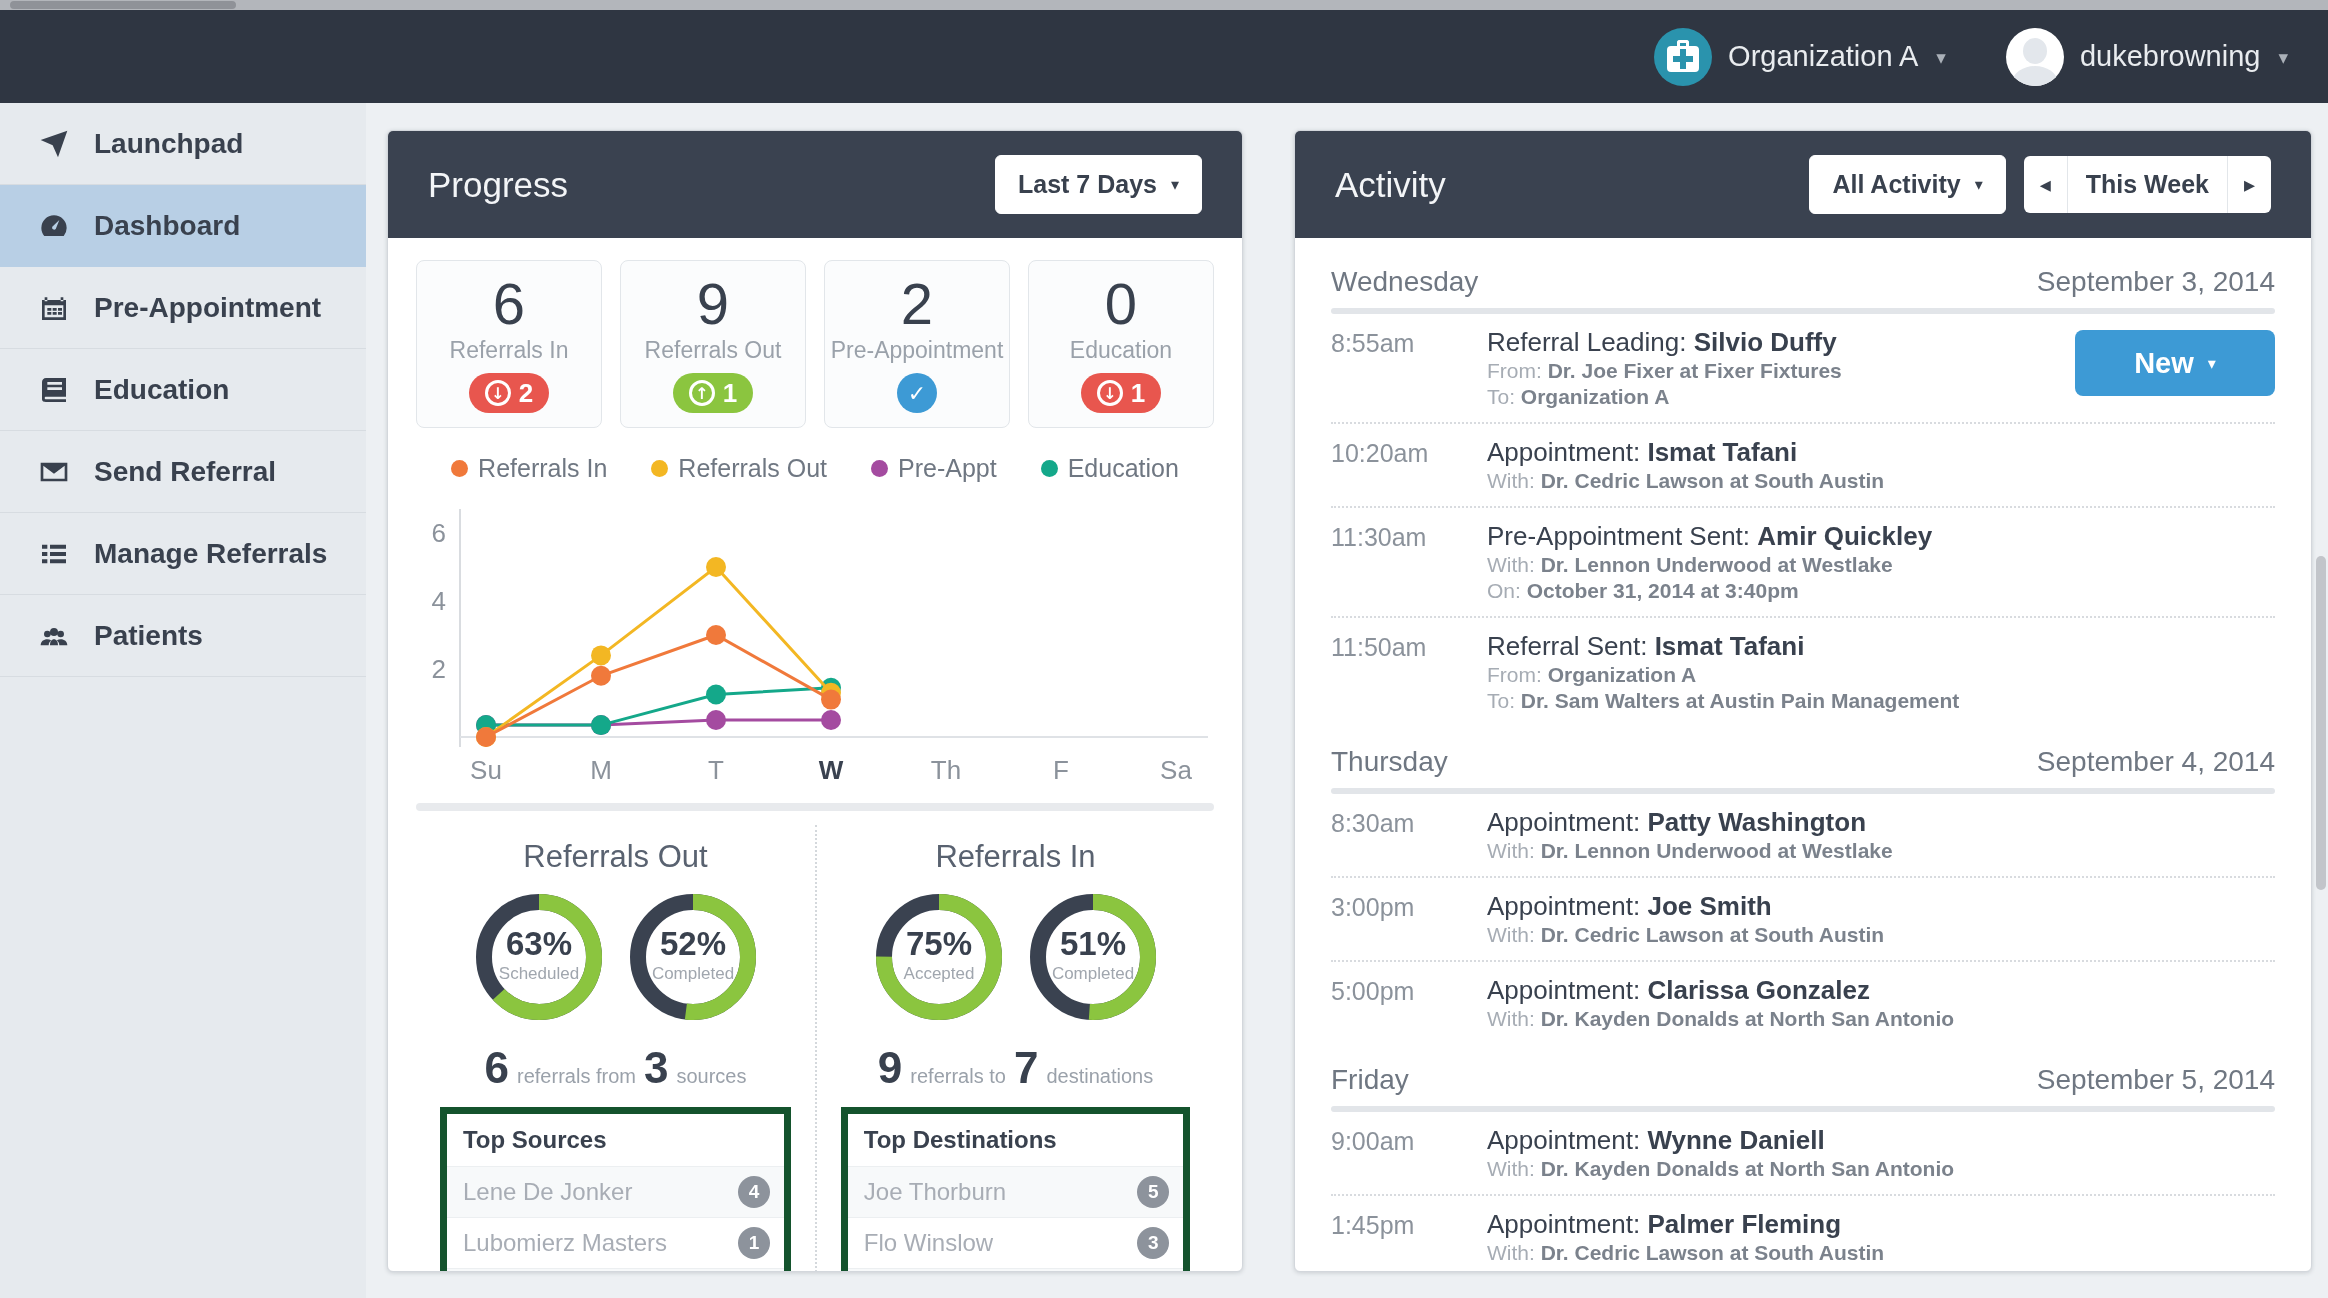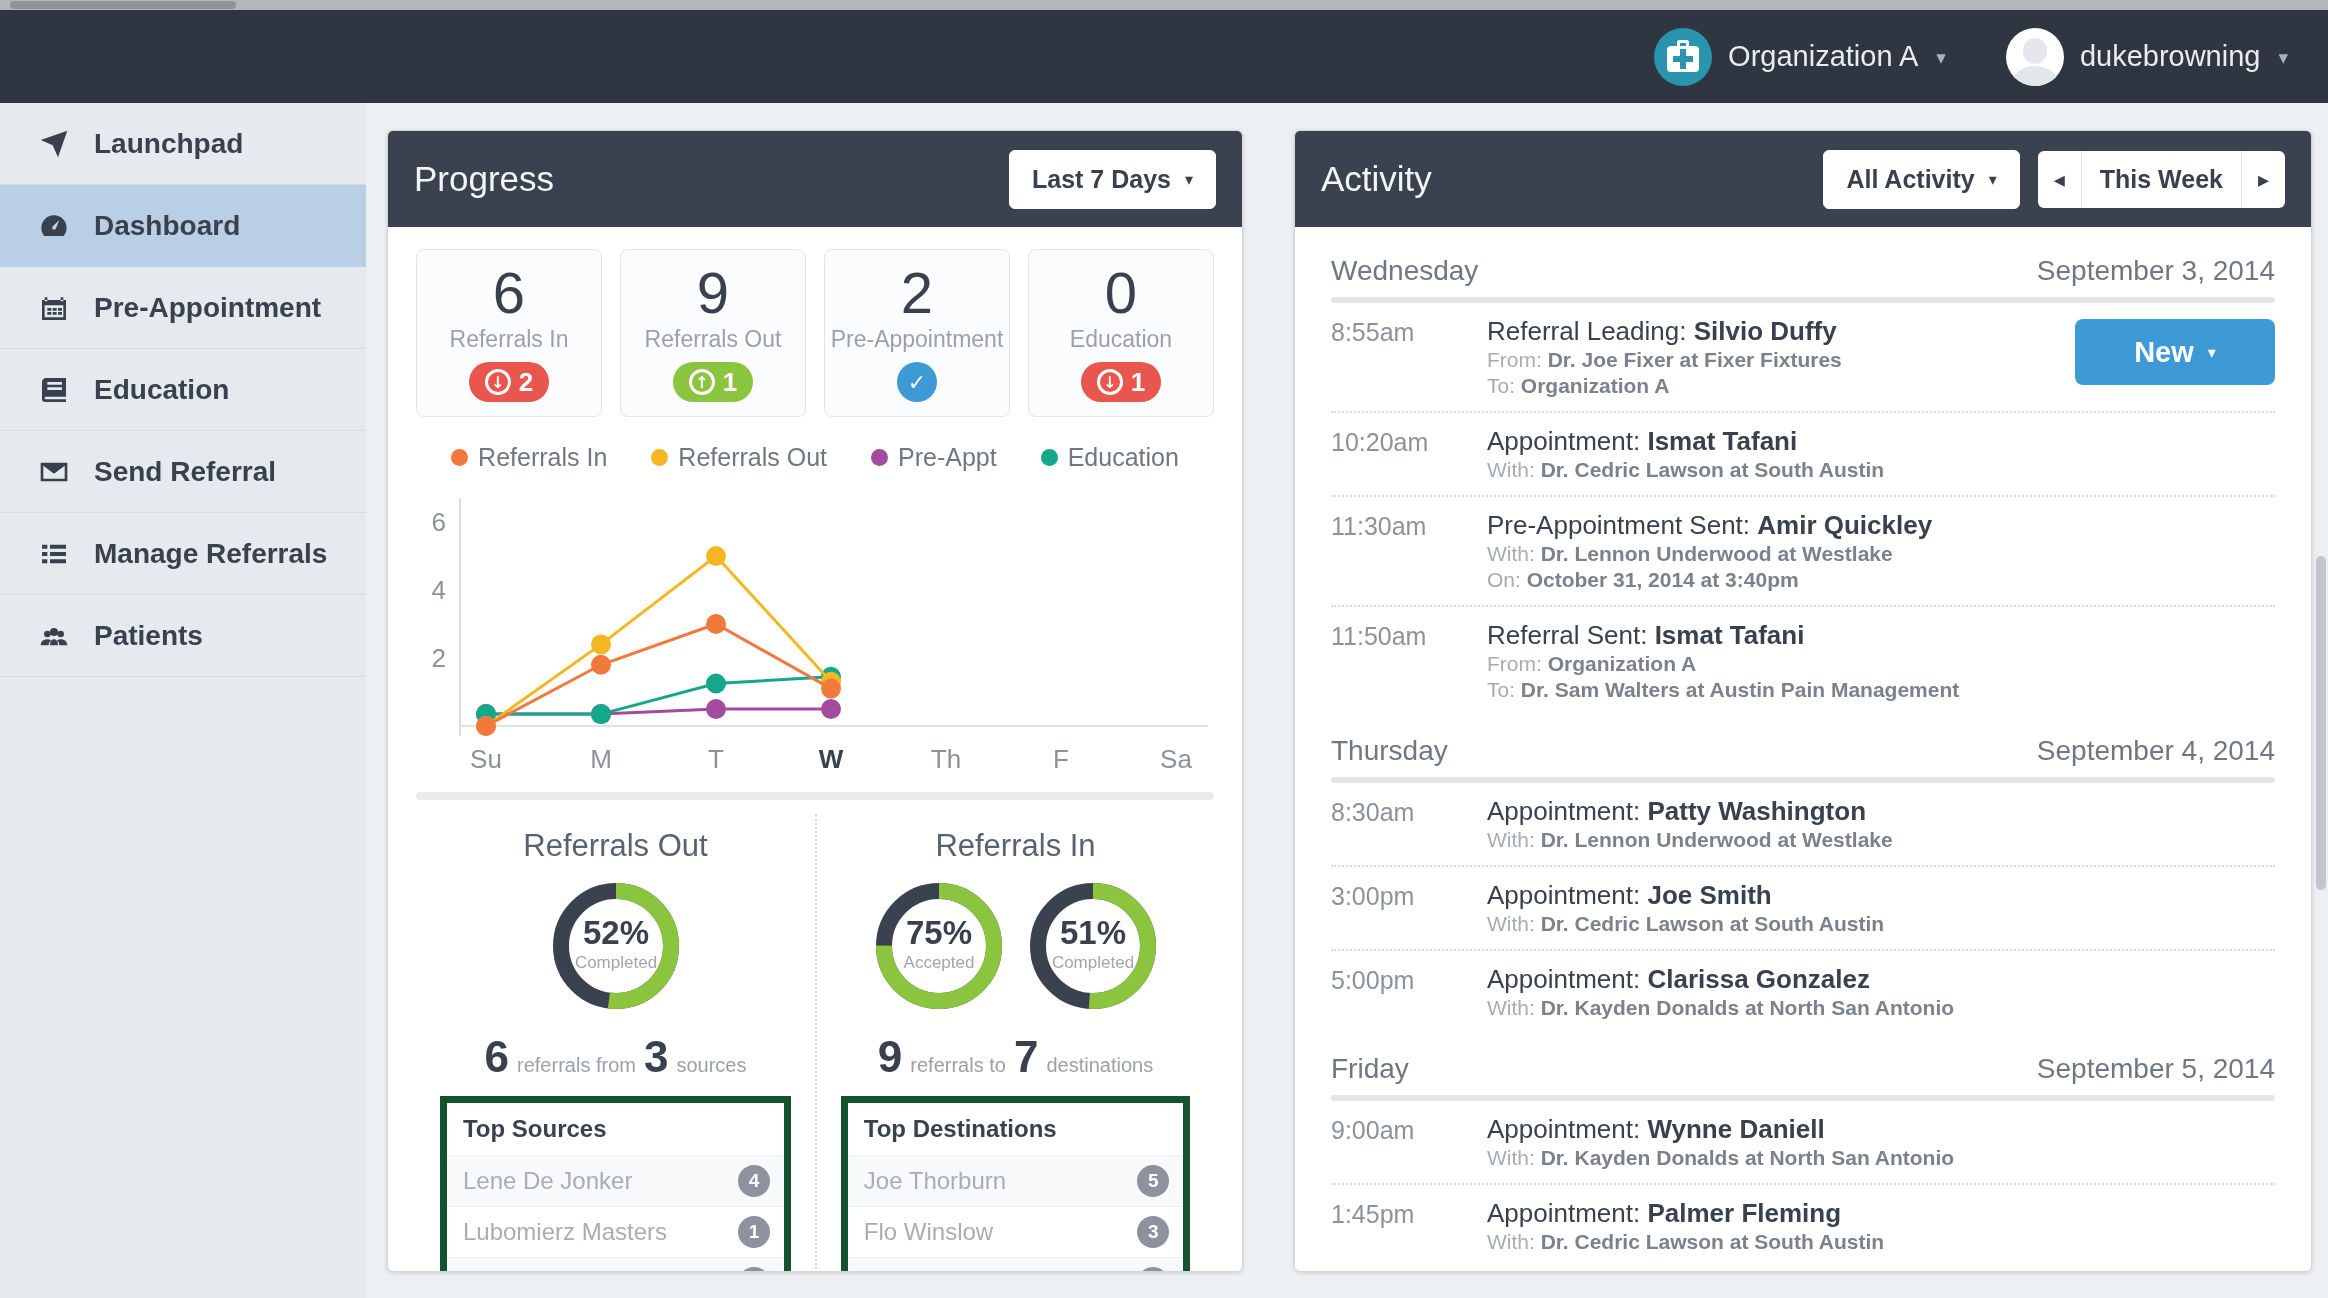--- a/index.html
+++ b/index.html
@@ -38,21 +38,21 @@
   .sidebar{position:absolute; left:0; top:103px; bottom:0; width:366px; background:var(--side-bg);}
   .side-item{height:82px; display:flex; align-items:center; gap:24px; padding:0 0 0 38px; border-bottom:1px solid #d7dce1; cursor:pointer;}
   .side-item .s-icon{width:32px; height:32px; color:var(--ink); flex:0 0 auto;}
   .side-item .s-label{font-size:28px; font-weight:bold; color:var(--ink);}
   .side-item.active{background:var(--active-bg); border-bottom-color:var(--active-bg);}
   
   .content{position:absolute; left:366px; top:103px; right:0; bottom:0; background:var(--page-bg);}
   .panel{position:absolute; background:#fff; border:1px solid #d3d7dc; border-radius:6px; box-shadow:0 1px 4px rgba(40,50,60,.18); overflow:hidden;}
   .panel-progress{left:21px; top:27px; width:856px; height:1142px;}
   .panel-activity{left:928px; top:27px; width:1018px; height:1142px;}
-  .panel-hdr{height:96px; background:var(--panel-dark); display:flex; align-items:center; padding:0 26px;}
+  .panel-hdr{height:107px; background:var(--panel-dark); display:flex; align-items:center; padding:0 40px;}
   .panel-title{font-size:35px; color:#f3f5f7; font-weight:normal;}
   .hdr-btn{margin-left:auto; background:#fff; border:1px solid #fff; border-radius:6px; font-size:25px; font-weight:bold; color:var(--ink); padding:14px 22px; display:flex; align-items:center; gap:12px; cursor:pointer;}
   .hdr-btn .caret{color:var(--ink); font-size:16px;}
   .week-ctl{margin-left:18px; background:#fff; border-radius:6px; display:flex; align-items:stretch; overflow:hidden; cursor:pointer;}
   .week-ctl .seg{padding:14px 18px; font-size:25px; font-weight:bold; color:var(--ink); display:flex; align-items:center;}
   .week-ctl .seg.arrow{font-family:"DejaVu Sans",sans-serif; font-size:22px; padding:14px 16px;}
   .week-ctl .seg + .seg{border-left:1px solid #e2e6ea;}
   
   .prog-body{padding:22px 28px 0 28px;}
   .stat-row{display:flex; gap:18px;}
@@ -255,20 +255,26 @@
             <circle cx="300" cy="148" r="10" fill="#f0793b"></circle>
             <circle cx="415" cy="212.6" r="10" fill="#f0793b"></circle>
           </svg></div>
       <div class="section-divider"></div>
       <div class="ref-cols">
         <div class="ref-col" id="ref-out">
             <div class="ref-title">Referrals Out</div>
             <div class="donut-row">
               <div><svg width="140" height="140" viewBox="0 0 140 140">
                   <circle cx="70" cy="70" r="55" fill="none" stroke="#3a4250" stroke-width="16"></circle>
+                  <circle cx="70" cy="70" r="55" fill="none" stroke="#8bc53f" stroke-width="16" stroke-dasharray="217.7123708937727 345.57519189487726" transform="rotate(-90 70 70)"></circle>
+                  <text x="70" y="68" text-anchor="middle" class="donut-pct">63%</text>
+                  <text x="70" y="92" text-anchor="middle" class="donut-sub">Scheduled</text>
+                </svg></div>
+              <div><svg width="140" height="140" viewBox="0 0 140 140">
+                  <circle cx="70" cy="70" r="55" fill="none" stroke="#3a4250" stroke-width="16"></circle>
                   <circle cx="70" cy="70" r="55" fill="none" stroke="#8bc53f" stroke-width="16" stroke-dasharray="179.6990997853362 345.57519189487726" transform="rotate(-90 70 70)"></circle>
                   <text x="70" y="68" text-anchor="middle" class="donut-pct">52%</text>
                   <text x="70" y="92" text-anchor="middle" class="donut-sub">Completed</text>
                 </svg></div>
             </div>
             <div class="summary">
               <span class="big">6</span>
               <span class="small">referrals from</span>
               <span class="big">3</span>
               <span class="small">sources</span>

